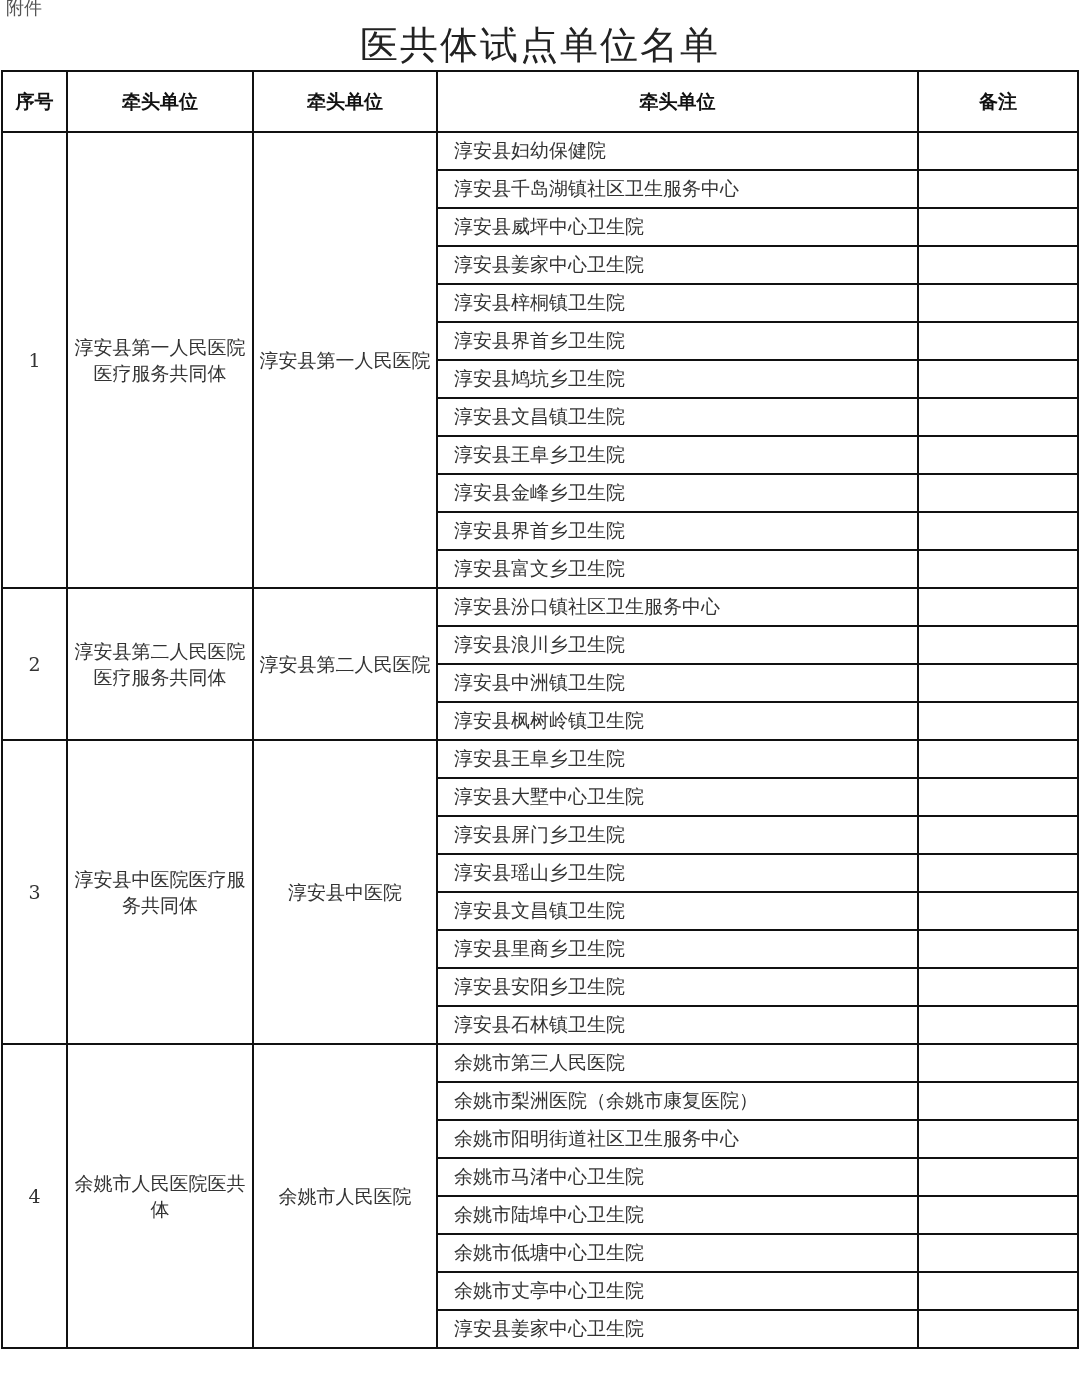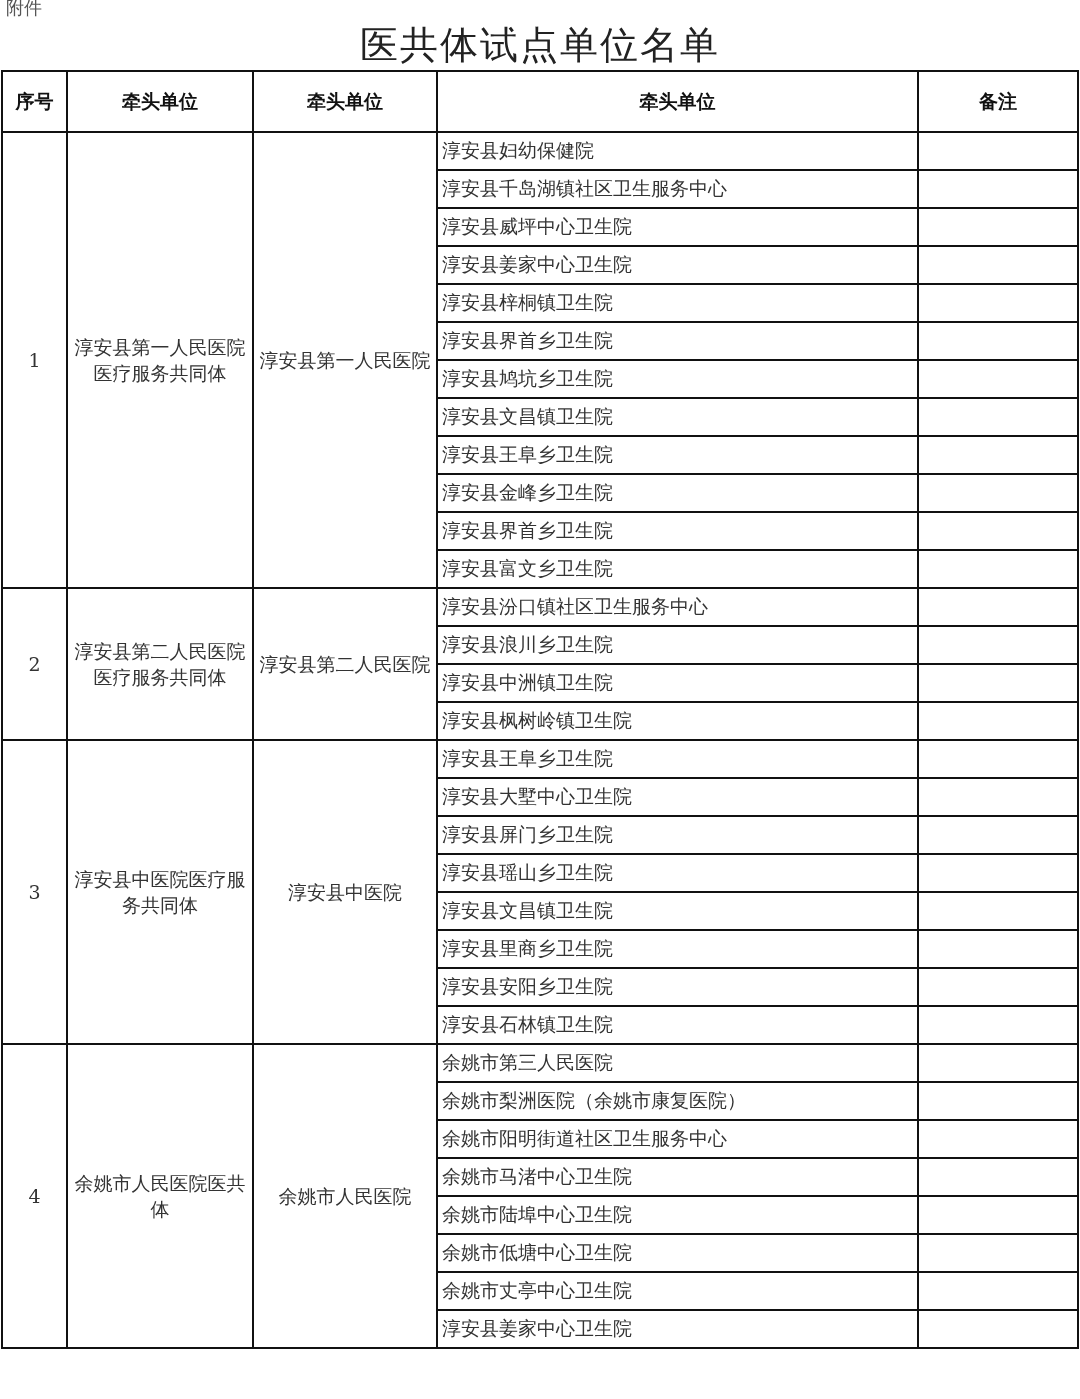--- a/index.html
+++ b/index.html
@@ -5,21 +5,21 @@
   html, body { margin: 0; padding: 0; background: #ffffff; }
   body { width: 1080px; height: 1399px; position: relative; overflow: hidden;
          font-family: "DejaVu Serif", "Liberation Serif", serif; color: #222; }
   .attach { position: absolute; left: 6px; top: -4px; font-size: 18px; color: #555; }
   .title { position: absolute; left: 0; width: 1080px; top: 20px; text-align: center;
            font-size: 38px; color: #222; letter-spacing: 2px; }
   table { position: absolute; left: 1px; top: 70px; border-collapse: collapse; table-layout: fixed; }
   td, th { border: 2.5px solid #111; padding: 0; }
   th { height: 59px; font-family: "DejaVu Sans", "Liberation Sans", sans-serif; font-weight: bold;
        font-size: 19px; color: #111; text-align: center; }
-  td.member { height: 36px; font-size: 19px; text-align: left; padding-left: 4px; white-space: nowrap; color: #333; }
+  td.member { height: 36px; font-size: 19px; text-align: left; padding-left: 16px; white-space: nowrap; color: #333; }
   td.note { height: 36px; }
   td.merged { text-align: center; vertical-align: middle; font-size: 19px; color: #333; line-height: 26px; padding: 0 4px; }
   td.idx { text-align: center; vertical-align: middle; font-size: 19px; color: #333; }
 </style>
 </head>
 <body>
 
 <div class="attach">附件</div>
 <div class="title">医共体试点单位名单</div>
 

